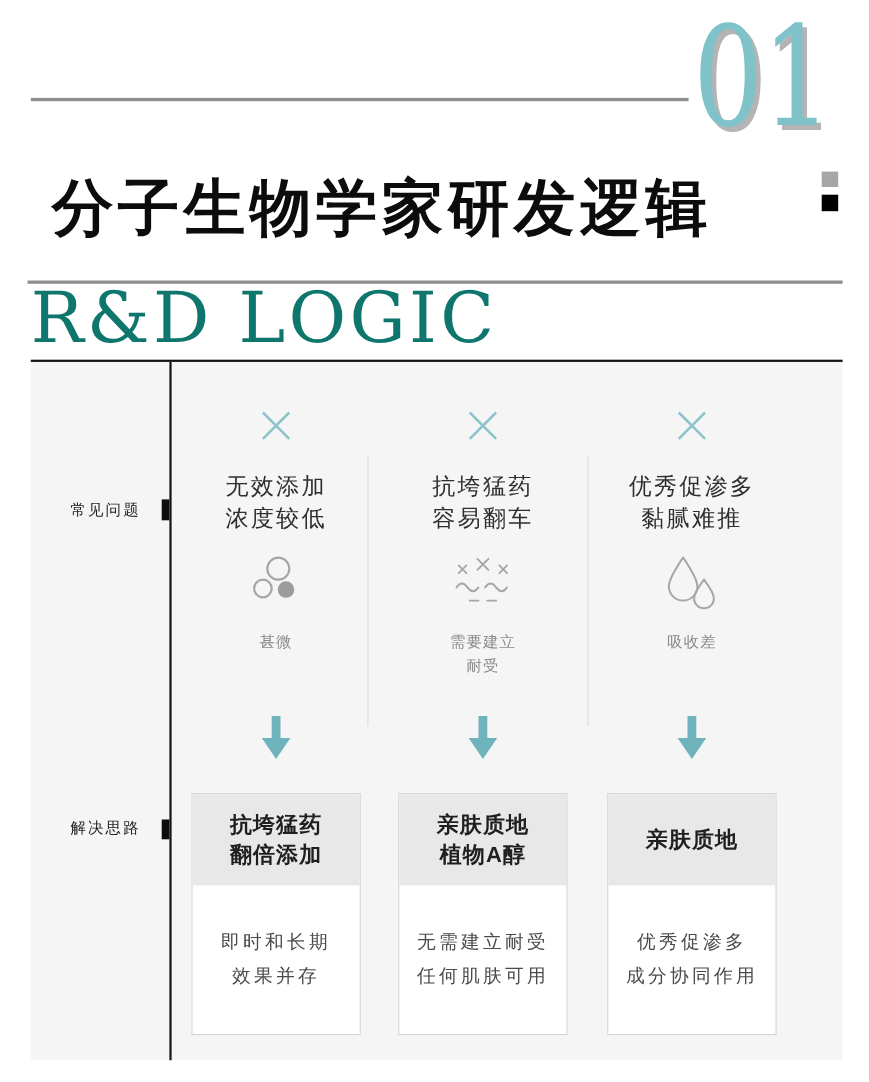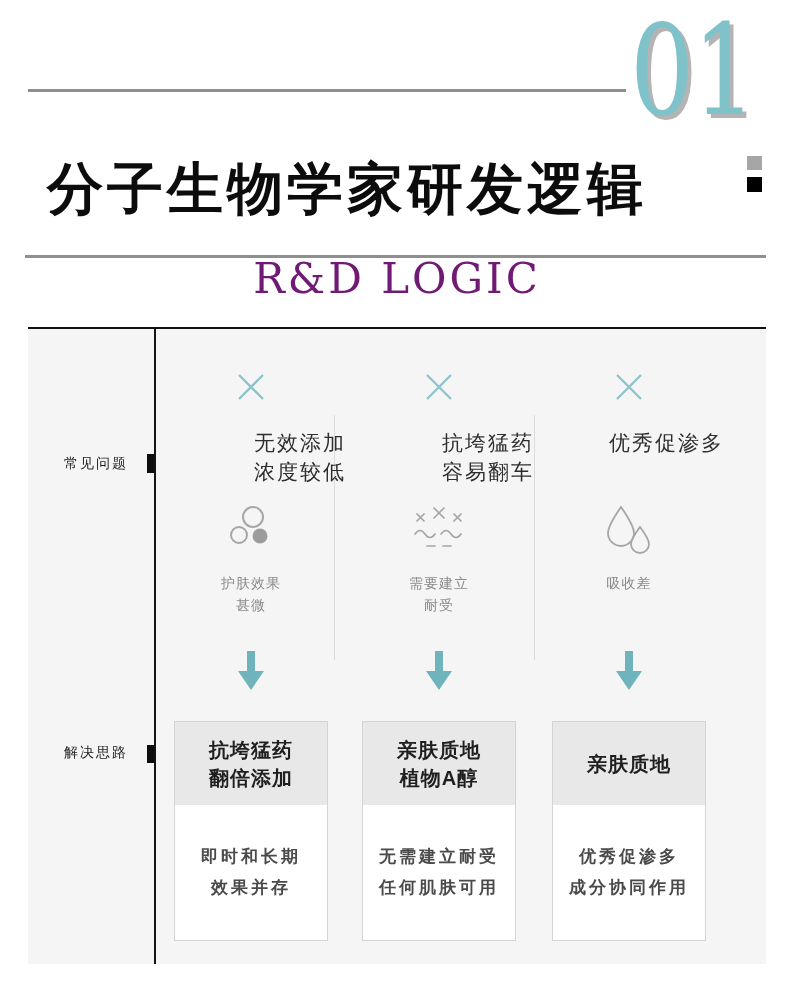--- a/index.html
+++ b/index.html
@@ -19,23 +19,23 @@
   .page-title{
     position:absolute;left:30px;top:138px;margin:17px;
     font-size:56px;font-weight:bold;color:#0c0c0c;letter-spacing:4px;line-height:1.2;
     white-space:nowrap;
   }
   .sq{position:absolute;}
   .sq-gray{left:747px;top:156px;width:15px;height:14px;background:#a6a6a6;}
   .sq-black{left:747px;top:177px;width:15px;height:15px;background:#000000;}
   .title-rule{position:absolute;left:25px;top:255px;width:741px;height:3px;background:#8f8f8f;}
   .watermark{
-    position:absolute;left:28px;top:258px;width:738px;text-align:center;
+    position:absolute;left:28px;top:258px;width:738px;text-align:left;
     font-family:"DejaVu Serif","Liberation Serif",serif;
-    font-size:42px;line-height:1;color:#701a75;letter-spacing:3px;white-space:nowrap;
+    font-size:64px;line-height:1;color:#0f766e;letter-spacing:3px;white-space:nowrap;
   }
   
   .content{
     position:absolute;left:28px;top:327px;width:738px;height:646px;
     background:#f5f5f6;border-top:2px solid #111111;border-bottom:3px solid #0d0d0d;
   }
   .v-rule{position:absolute;left:126px;top:0;bottom:0;width:2px;background:#141414;}
   .col-rule{position:absolute;top:86px;height:245px;width:1px;background:#dcdcdc;}
   .col-rule-1{left:306px;}
   .col-rule-2{left:506px;}
@@ -47,21 +47,21 @@
   .label-solutions{top:413px;}
   .label-marker{position:absolute;left:119px;width:7px;background:#0d0d0d;}
   .marker-problems{top:125px;height:19px;}
   .marker-solutions{top:416px;height:18px;}
   
   .col{position:absolute;top:0;width:190px;height:100%;}
   .col-1{left:128px;} .col-2{left:316px;} .col-3{left:506px;}
   .col > div{position:absolute;left:0;right:0;}
   .x-mark{top:43px;text-align:center;line-height:0;}
   .prob-title{
-    top:99px;text-align:right;font-size:21px;color:#2e2e2e;
+    top:99px;text-align:center;font-size:21px;color:#2e2e2e;
     line-height:29px;letter-spacing:2px;
   }
   .prob-icon{top:176px;text-align:center;line-height:0;}
   .caption{
     top:243px;text-align:center;font-size:14px;color:#8a8a8a;
     line-height:22px;letter-spacing:1px;
   }
   .caption div:empty,.card-head div:empty{display:none;}
   .arrow{top:322px;text-align:center;line-height:0;}
   .card{
@@ -69,21 +69,21 @@
     background:#ffffff;border:1px solid #d4d4d4;box-sizing:border-box;
   }
   .card-head{
     height:83px;background:#e8e8e8;display:flex;flex-direction:column;
     align-items:center;justify-content:center;
     font-size:20px;font-weight:bold;color:#1f1f1f;line-height:28px;letter-spacing:1px;
     text-align:center;
   }
   .card-body{
     padding-top:36px;text-align:center;font-size:17px;color:#4a4a4a;
-    line-height:31px;letter-spacing:3px;font-weight:bold;
+    line-height:31px;letter-spacing:3px;
   }
 </style>
 </head>
 <body>
 
 <div class="page">
 
   <div class="top-rule"></div>
   <div class="section-number">01</div>
   <h1 class="page-title">分子生物学家研发逻辑</h1>
@@ -113,21 +113,20 @@
         <div>浓度较低</div>
       </div>
       <div class="prob-icon">
         <svg width="44" height="44" viewBox="0 0 44 44">
           <circle cx="24" cy="12" r="10" stroke="#a6a6a6" stroke-width="2" fill="none"></circle>
           <circle cx="10" cy="30" r="8" stroke="#a6a6a6" stroke-width="2" fill="none"></circle>
           <circle cx="31" cy="31" r="7.5" fill="#9c9c9c"></circle>
         </svg>
       </div>
       <div class="caption">
-        <div>护肤效果</div>
         <div>甚微</div>
       </div>
       <div class="arrow">
         <svg width="28" height="40" viewBox="0 0 28 40">
             <path d="M10 0 h8 v20 h9 L14 39 L1 20 h9 Z" fill="#6fb3bd"></path>
           </svg>
       </div>
       <div class="card">
         <div class="card-head">
           <div>抗垮猛药</div>
@@ -184,20 +183,21 @@
     </div>
 
     <div class="col col-3">
       <div class="x-mark">
         <svg width="30" height="30" viewBox="0 0 30 30">
             <path d="M3 3 L27 27 M27 3 L3 27" stroke="#8cc3cc" stroke-width="2.3" fill="none"></path>
           </svg>
       </div>
       <div class="prob-title">
         <div>优秀促渗多</div>
+        <div>黏腻难推</div>
       </div>
       <div class="prob-icon">
         <svg width="46" height="52" viewBox="0 0 46 52">
           <g stroke="#a6a6a6" stroke-width="1.8" fill="none">
             <path d="M15 2 C15 2 2 20 2 28 a13 13 0 0 0 26 0 C28 20 15 2 15 2 Z"></path>
             <path d="M34 22 C34 22 25 34 25 39 a9 9 0 0 0 18 0 C43 34 34 22 34 22 Z"></path>
           </g>
         </svg>
       </div>
       <div class="caption">

